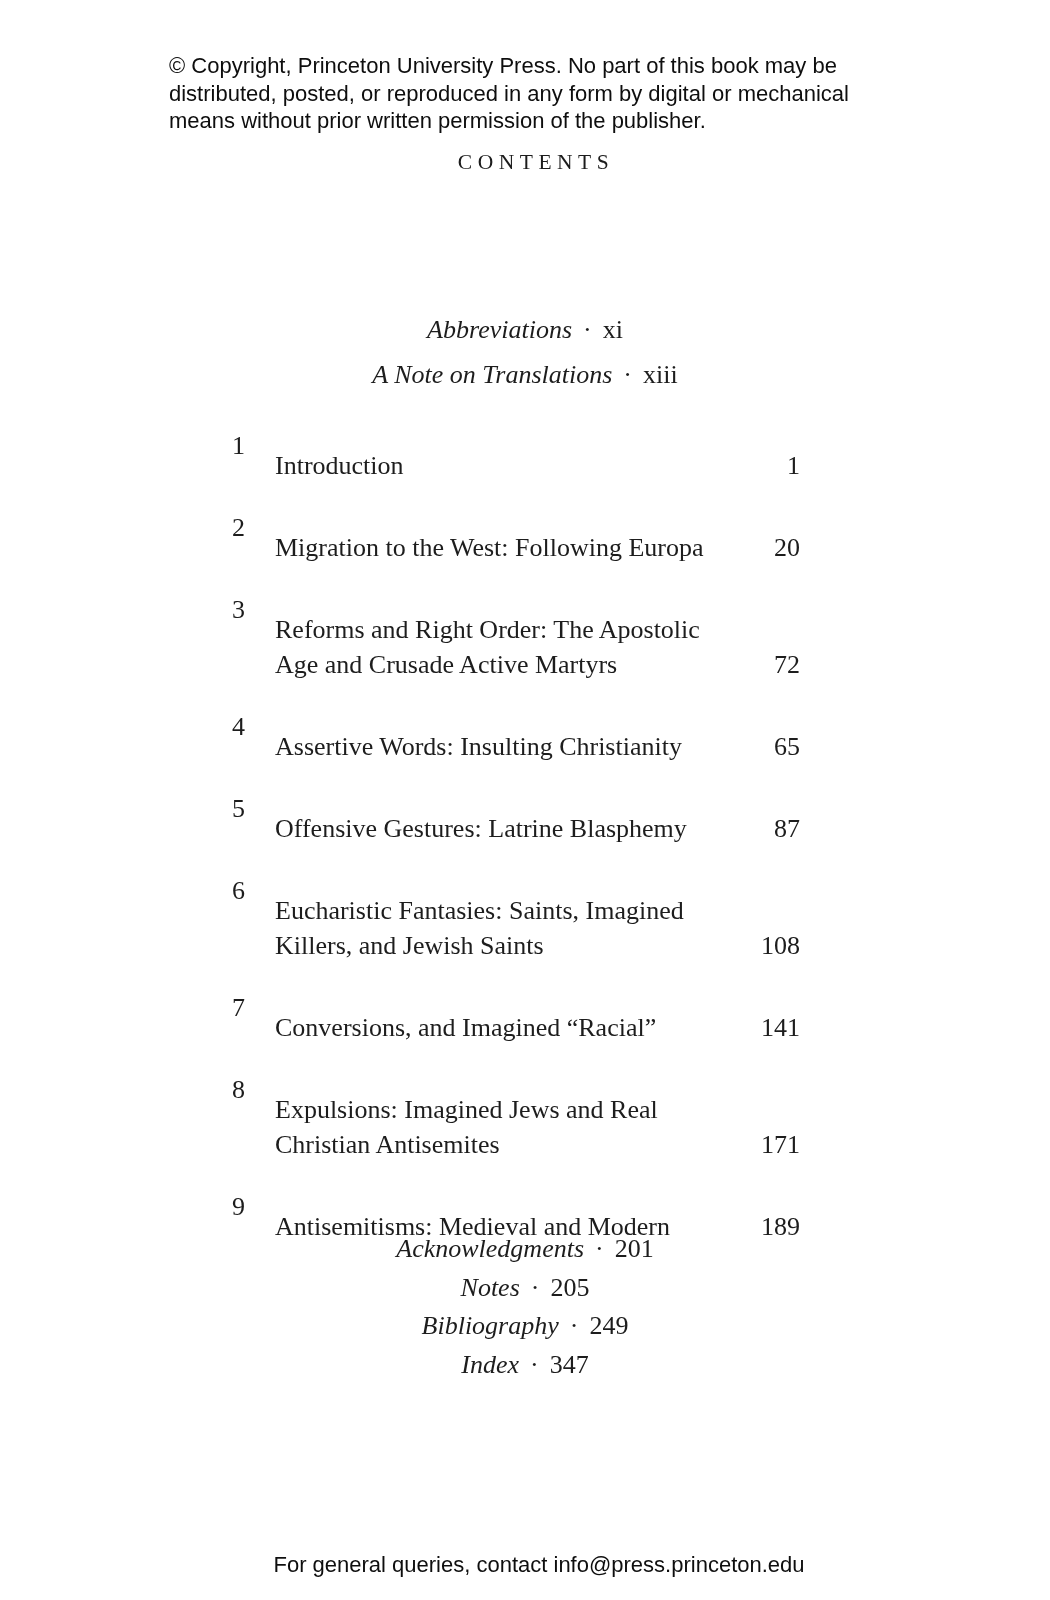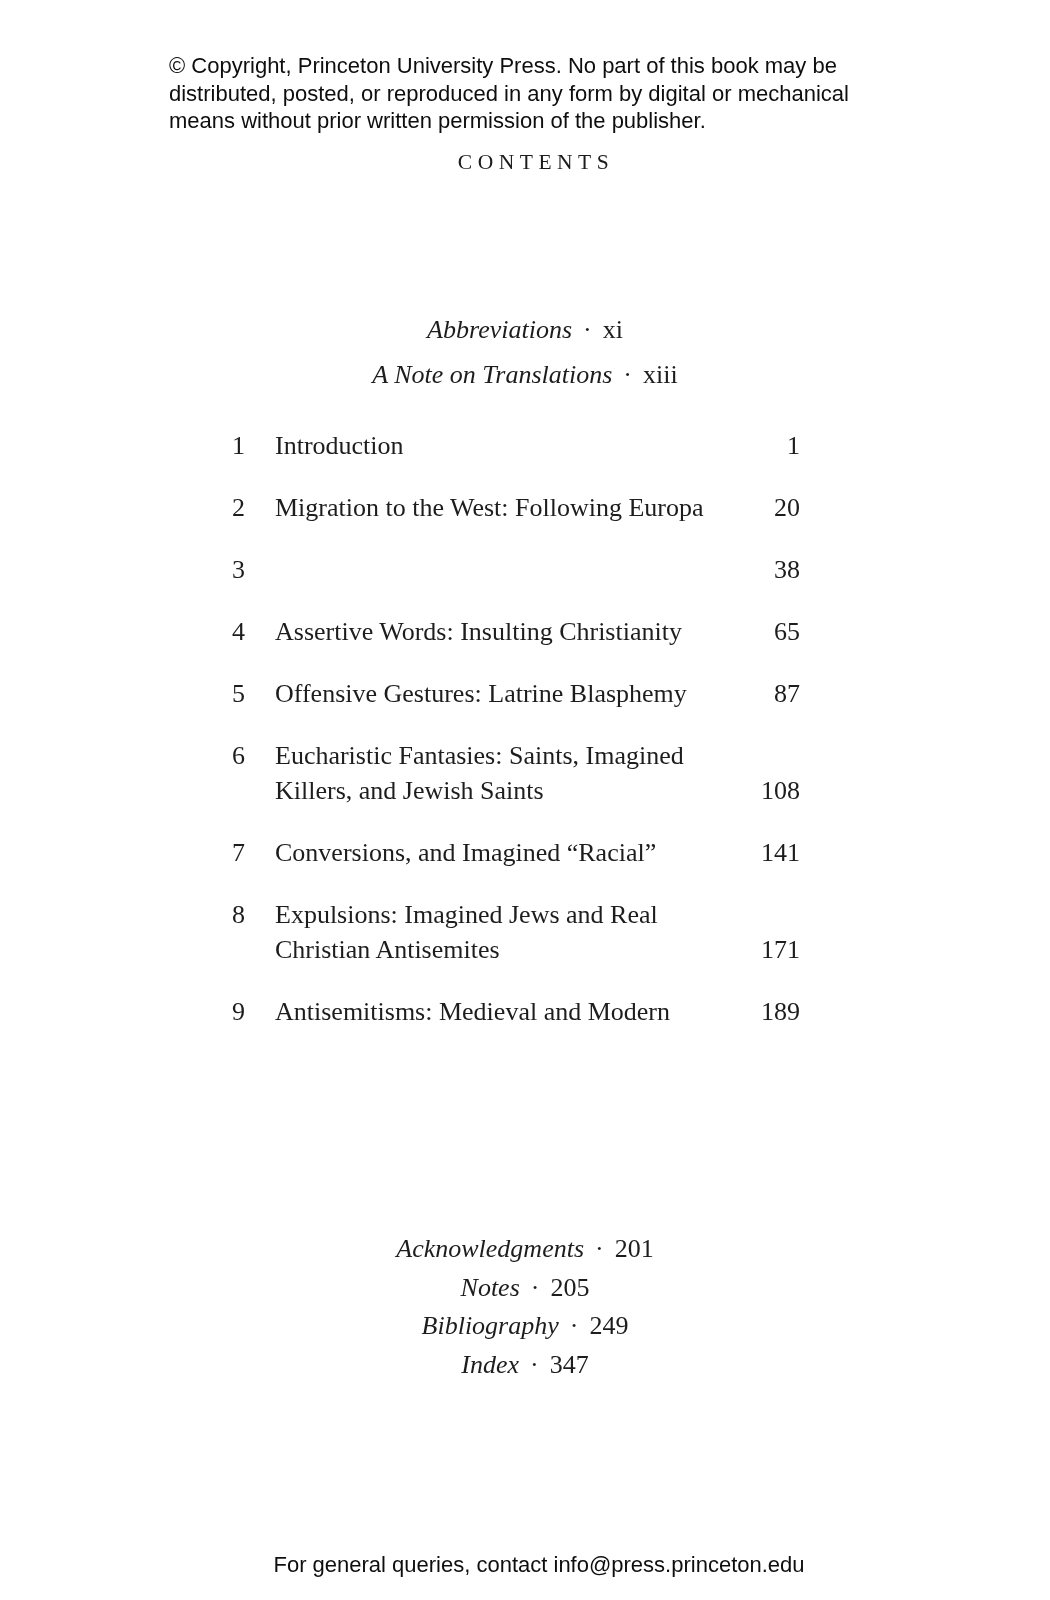--- a/index.html
+++ b/index.html
@@ -59,21 +59,21 @@
   .toc {
     position: absolute;
     left: 232px;
     top: 428px;
     width: 568px;
     font-size: 26px;
     line-height: 35px;
   }
   .toc-row { display: flex; margin-bottom: 27px; }
   .toc-num { flex: none; width: 43px; }
-  .toc-title { flex: none; }
+  .toc-title { flex: none; margin-top: 20px; }
   .toc-line { display: block; white-space: nowrap; }
   .toc-page { margin-left: auto; align-self: flex-end; text-align: right; padding-left: 20px; }
 
   
   .back-matter {
     position: absolute;
     left: 0;
     top: 1182px;
     width: 100%;
     text-align: center;
@@ -129,21 +129,25 @@
     <div class="toc-row">
       <span class="toc-num">2</span>
       <span class="toc-title">
         <span class="toc-line">Migration to the West: Following Europa</span>
       </span>
       <span class="toc-page">20</span>
     </div>
 
     <div class="toc-row">
       <span class="toc-num">3</span>
-      <span class="toc-page">38</span>
+      <span class="toc-title">
+        <span class="toc-line">Reforms and Right Order: The Apostolic</span>
+        <span class="toc-line">Age and Crusade Active Martyrs</span>
+      </span>
+      <span class="toc-page">72</span>
     </div>
 
     <div class="toc-row">
       <span class="toc-num">4</span>
       <span class="toc-title">
         <span class="toc-line">Assertive Words: Insulting Christianity</span>
       </span>
       <span class="toc-page">65</span>
     </div>
 

